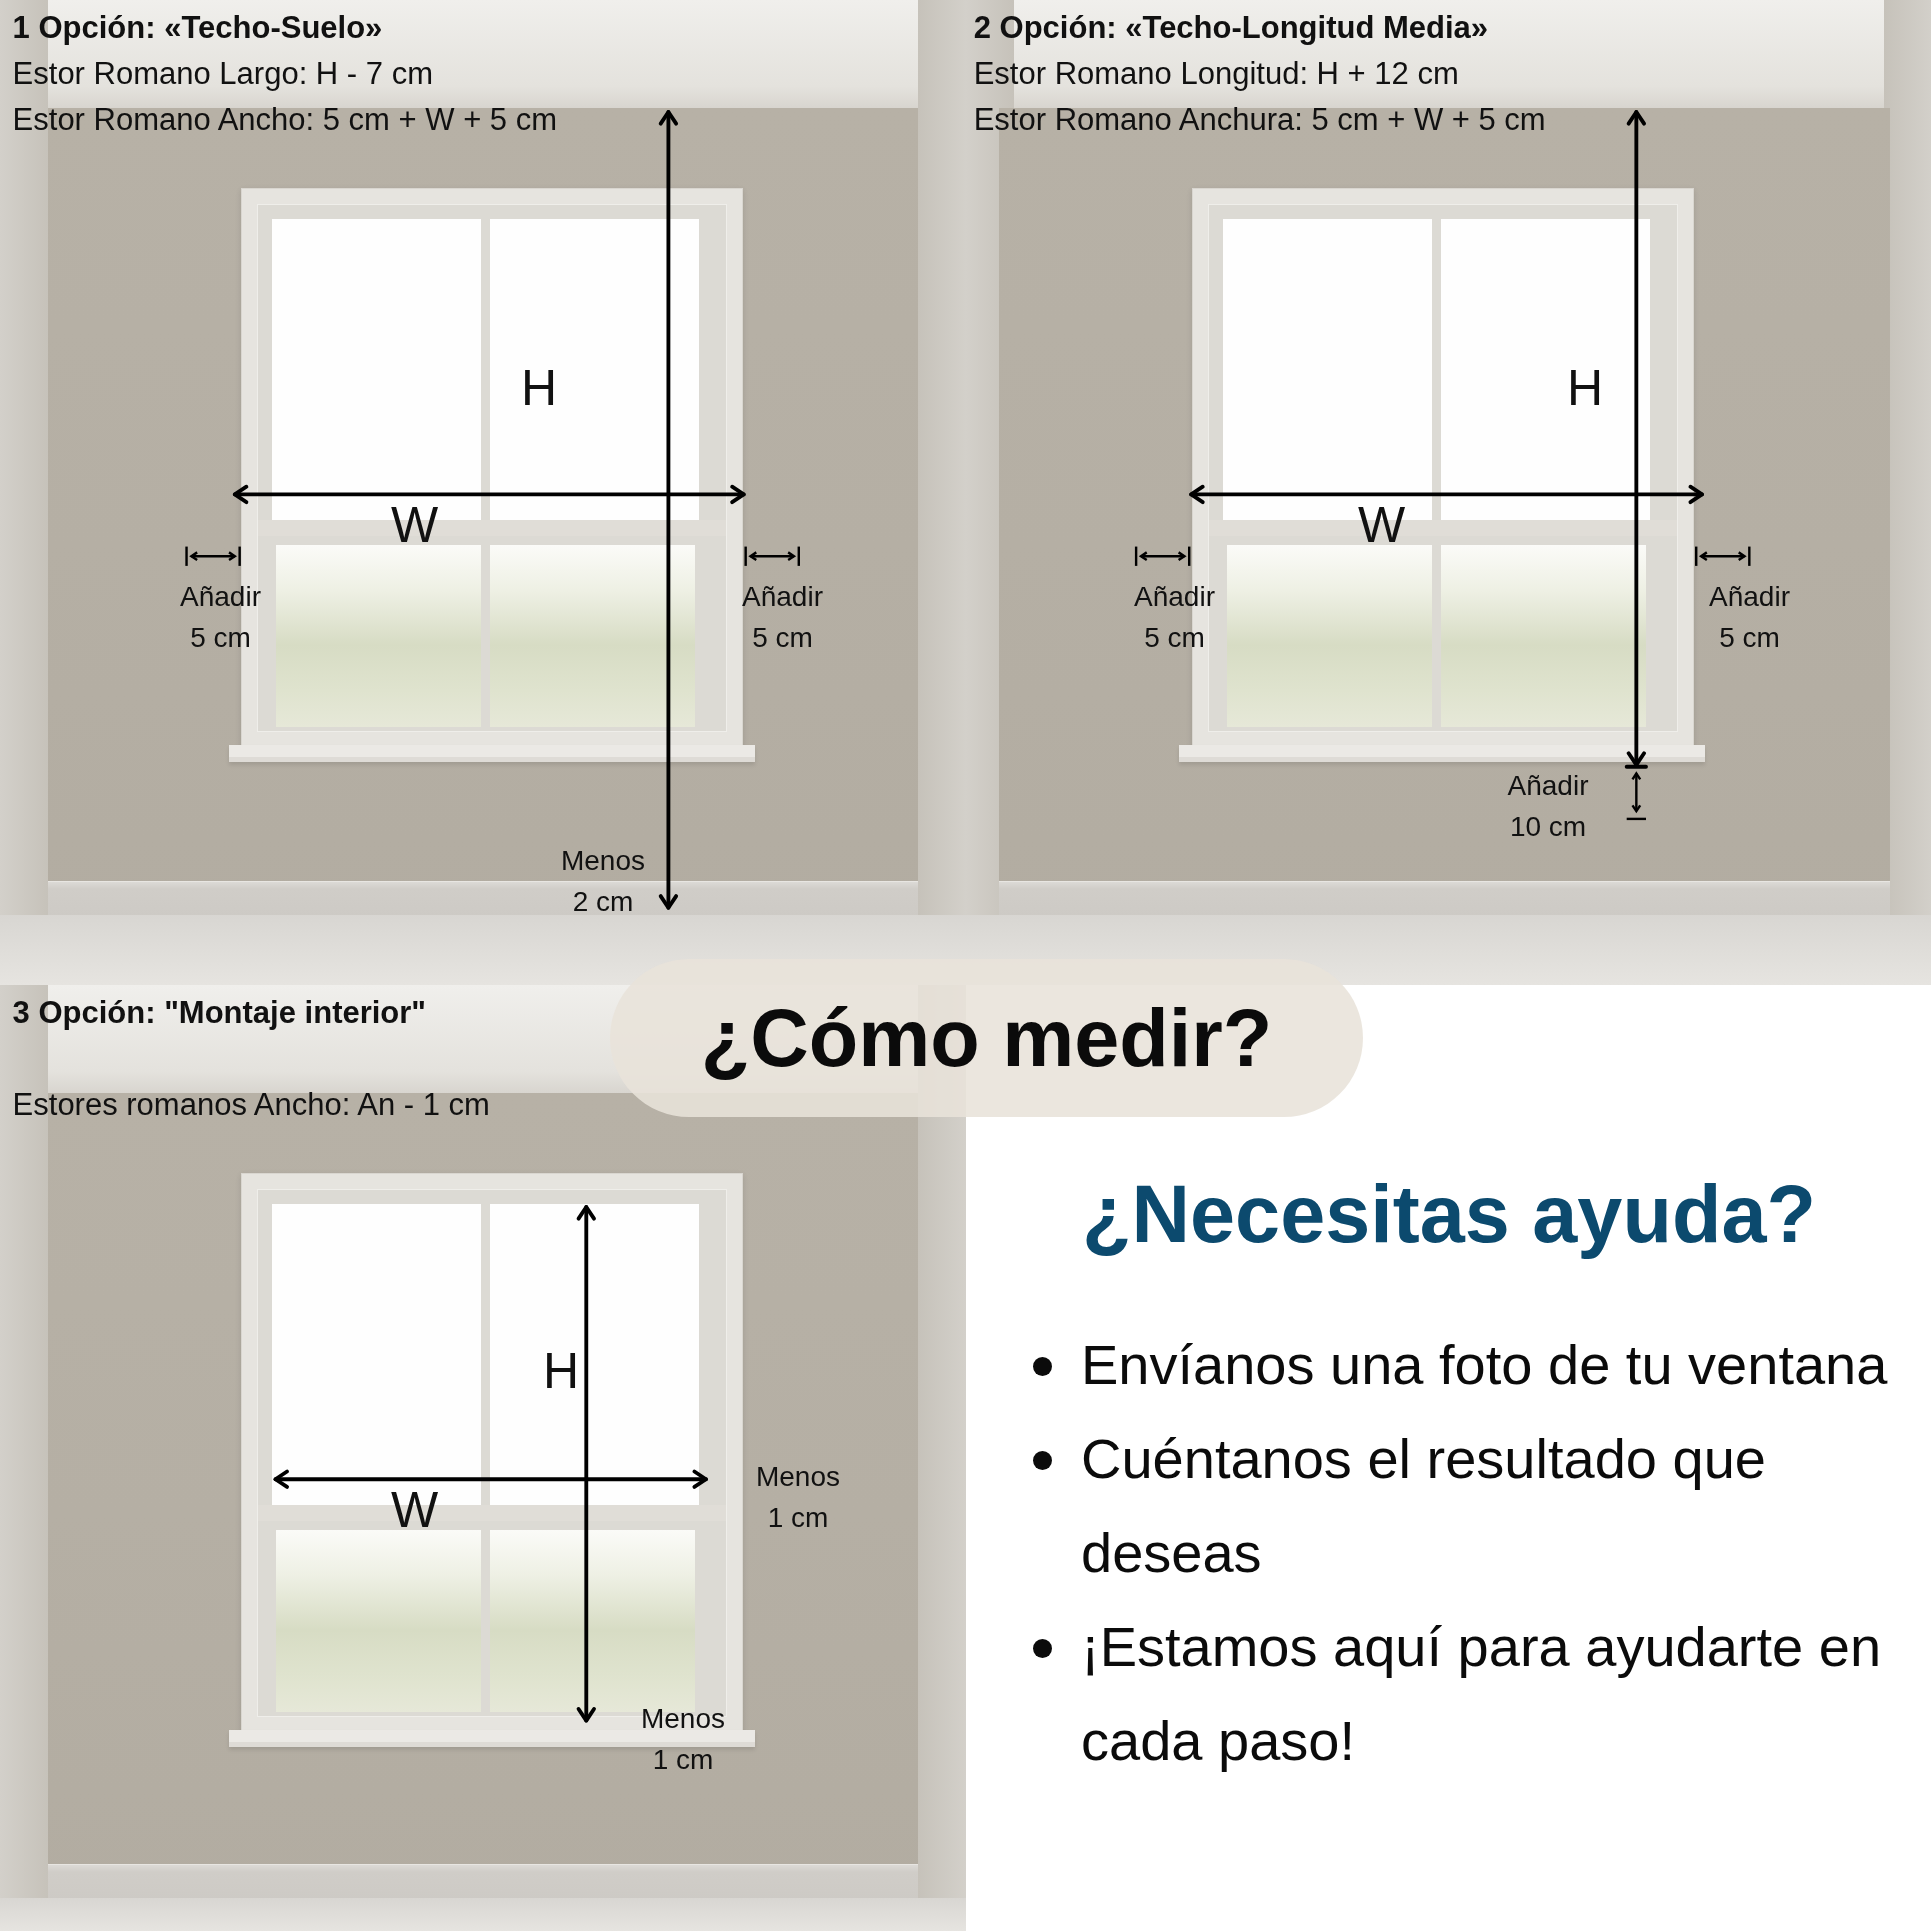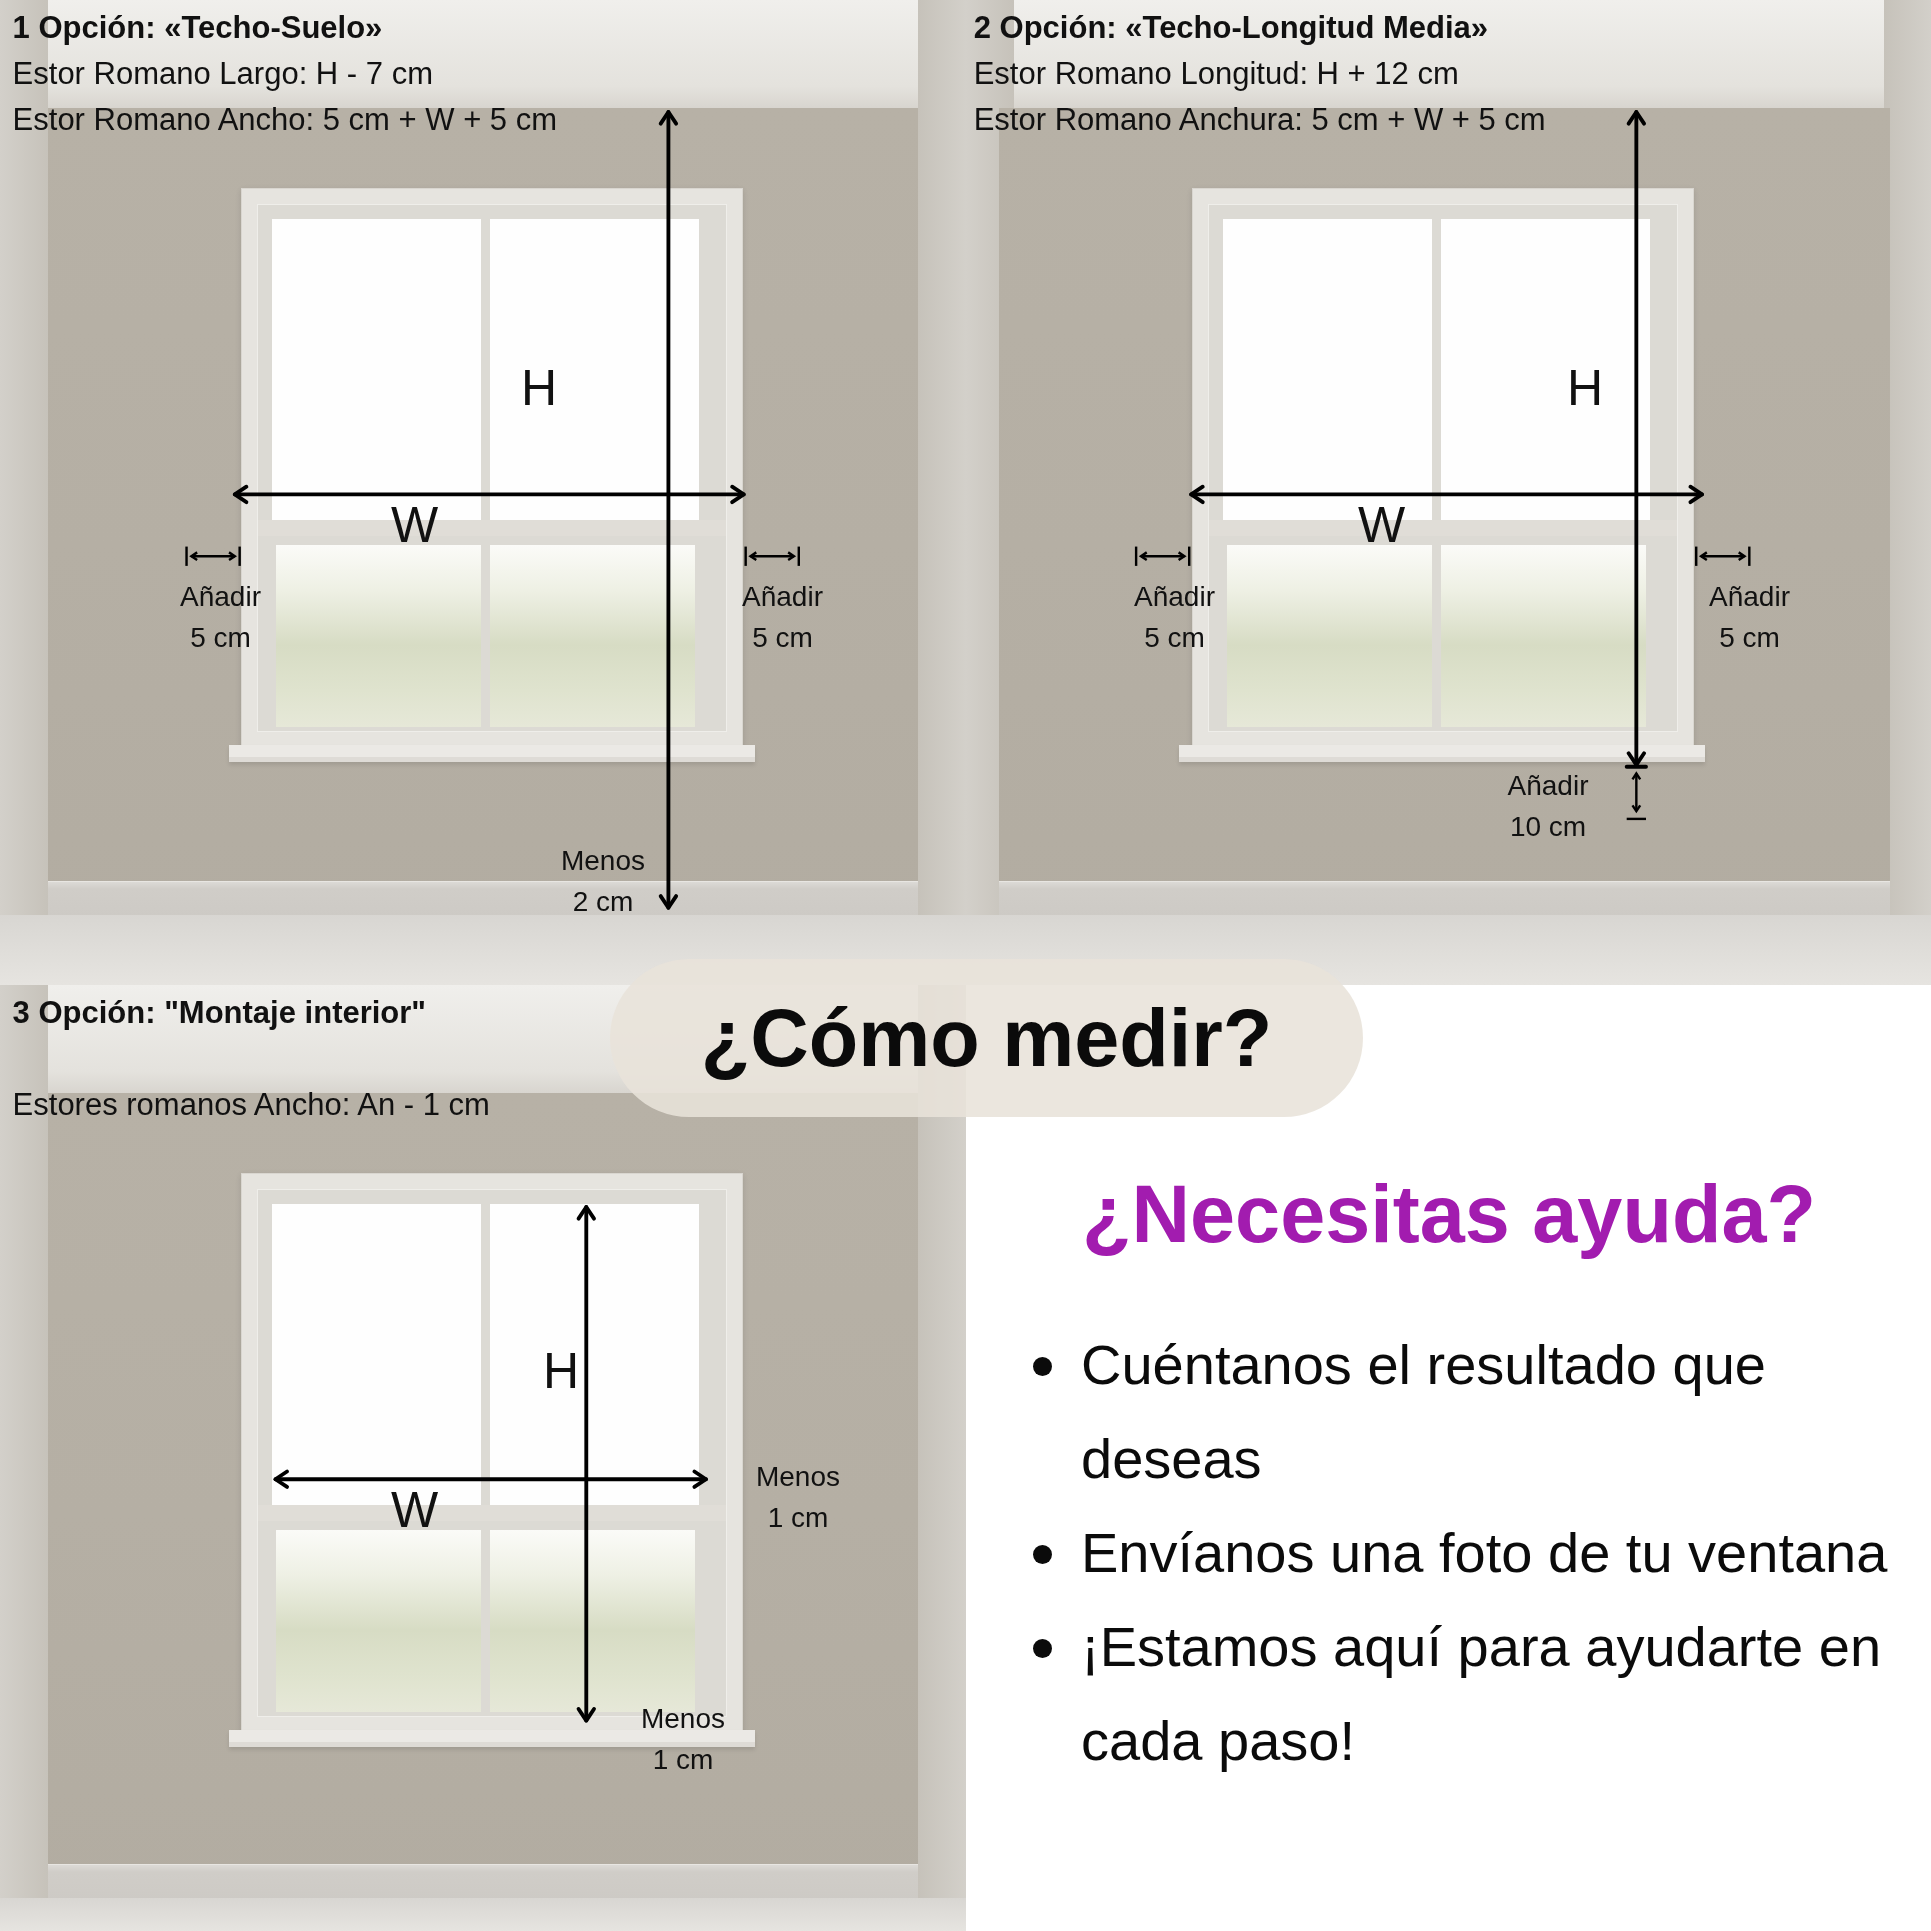--- a/index.html
+++ b/index.html
@@ -18,21 +18,21 @@
   .rail{position:absolute;background:#e0ddd7;}
   .sill{position:absolute;background:#ebe9e5;border-bottom:5.8px solid #dedbd6;box-shadow:0 2.9px 3.9px rgba(0,0,0,0.10);}
   .txt{position:absolute;color:#111;white-space:nowrap;}
   .hdr-bold{font-weight:bold;font-size:31px;}
   .hdr-line{font-size:31px;}
   .lbl{font-size:28px;text-align:center;line-height:41px;}
   .big{font-size:50px;}
   svg.arrows{position:absolute;left:0;top:0;}
   .pill{position:absolute;left:610px;top:959px;width:753px;height:158px;border-radius:79px;background:rgba(232,227,217,0.88);}
   .pill-title{position:absolute;left:610px;top:959px;width:753px;height:158px;display:flex;align-items:center;justify-content:center;font-weight:bold;font-size:81px;color:#0b0b0b;}
-  .help-title{position:absolute;left:966px;top:1168px;width:966px;text-align:center;font-weight:bold;font-size:81px;color:#a21caf;}
+  .help-title{position:absolute;left:966px;top:1168px;width:966px;text-align:center;font-weight:bold;font-size:81px;color:#0c4a6e;}
   .help-list{position:absolute;left:1023px;top:1318px;width:888px;margin:0;padding:0;list-style:none;}
   .help-list li{position:relative;padding-left:58px;font-size:56px;line-height:94px;color:#0b0b0b;}
   .bullet{position:absolute;left:9.7px;top:39px;width:19.3px;height:19.3px;border-radius:50%;background:#0b0b0b;}
 </style>
 </head>
 <body>
 
 <div class="panel" style="left:0;top:0;width:966px;height:985px;">
   <div class="ceiling"></div>
   <div class="side-wall-l"></div>
@@ -206,20 +206,20 @@
   </div>
   <div class="txt lbl" style="left:630px;top:713px;width:106px;">
     <div>Menos</div>
     <div>1 cm</div>
   </div>
 </div>
 
 <div class="panel" style="left:966px;top:985px;width:966px;height:946px;background:#ffffff;"></div>
 <div class="help-title">¿Necesitas ayuda?</div>
 <ul class="help-list">
+  <li><span class="bullet"></span><span>Envíanos una foto de tu ventana</span></li>
   <li><span class="bullet"></span><span>Cuéntanos el resultado que deseas</span></li>
-  <li><span class="bullet"></span><span>Envíanos una foto de tu ventana</span></li>
   <li><span class="bullet"></span><span>¡Estamos aquí para ayudarte en cada paso!</span></li>
 </ul>
 
 <div class="pill"></div>
 <div class="pill-title">¿Cómo medir?</div>
 
 
 </body></html>

